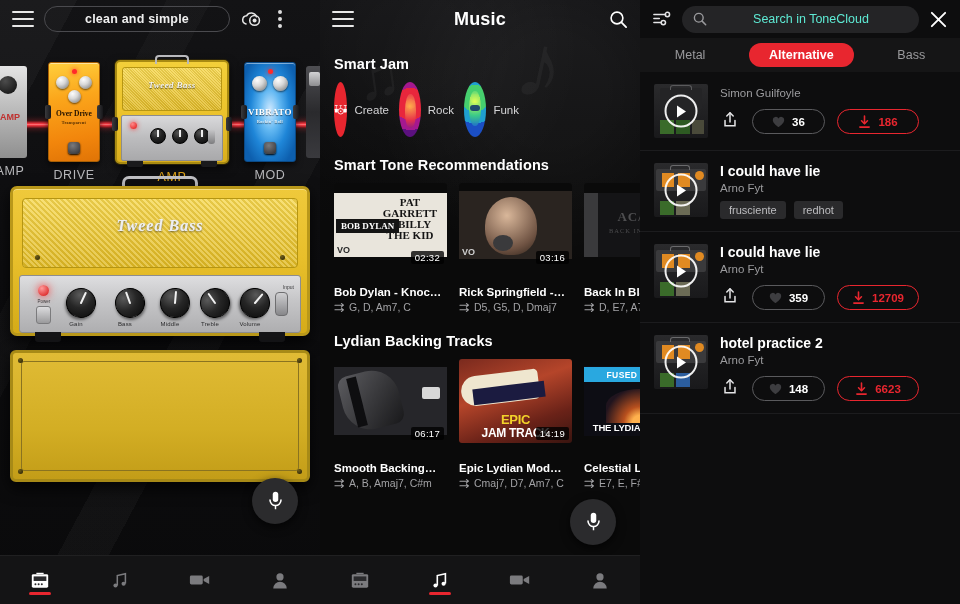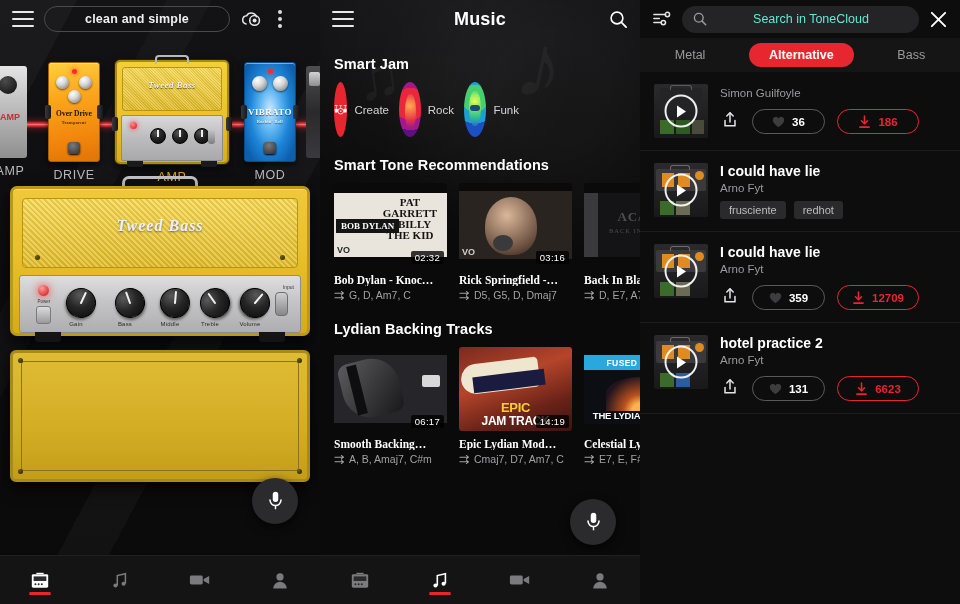--- a/index.html
+++ b/index.html
@@ -173,22 +173,22 @@
   .jam-row { display:flex; gap:10px; padding:10px 0 0 14px; }
   .jam-item { width:55px; display:flex; align-items:center; gap:7px; cursor:pointer; }
   .jam-circle { width:55px; height:55px; border-radius:50%; position:relative; overflow:hidden; }
   .jam-label { font-size:11.5px; color:#d4d4d6; }
 
   .card-row { display:flex; gap:12px; padding:10px 0 0 14px; }
   .card { width:113px; flex:0 0 auto; cursor:pointer; }
   .card-thumb { width:113px; height:84px; border-radius:3px; position:relative; overflow:hidden; background:#111; }
   .card-dur { position:absolute; right:3px; bottom:3px; background:rgba(0,0,0,.78); color:#fff;
     font-size:9.5px; padding:1px 4px; border-radius:2px; letter-spacing:.3px; }
-  .card-title { margin-top:7px; color:#fff; font-size:11.5px; font-weight:700;
-    white-space:nowrap; overflow:hidden; text-overflow:ellipsis;font-family:Liberation Serif, serif; }
+  .card-title { margin-top:19px; color:#fff; font-size:11.5px; font-weight:700;
+    white-space:nowrap; overflow:hidden; text-overflow:ellipsis; }
   .card-chords { margin-top:3px; display:flex; align-items:center; gap:4px; color:#a2a2a5; font-size:10.5px;
     white-space:nowrap; overflow:hidden; }
 
   
   #panel-cloud { width: 320px; background:#0d0d0e; }
   .cloud-top { height:38px; display:flex; align-items:center; gap:10px; padding:0 12px; }
   .search-box { flex:1; height:27px; border-radius:14px; background:#242426; display:flex; align-items:center; gap:7px; padding:0 11px; }
   .search-box span.ph { color:#5eead4; font-size:12.5px; }
   .tabs { height:34px; display:flex; align-items:center; justify-content:space-around; background:#151516; padding:0 6px; }
   .tab { font-size:12.5px; color:#9a9a9d; padding:5px 14px; border-radius:13px; cursor:pointer; font-weight:400; }
@@ -768,21 +768,21 @@
               <svg width="16" height="17" viewBox="0 0 18 19">
                   <path d="M9 2.2v10" stroke="#e4e4e6" stroke-width="1.7" stroke-linecap="round"></path>
                   <path d="M5.4 5.6L9 2l3.6 3.6" fill="none" stroke="#e4e4e6" stroke-width="1.7" stroke-linecap="round" stroke-linejoin="round"></path>
                   <path d="M3.4 10.6v6h11.2v-6" fill="none" stroke="#e4e4e6" stroke-width="1.7" stroke-linecap="round"></path>
                 </svg>
             </div>
             <div class="pill pill-like">
               <svg width="13" height="12" viewBox="0 0 14 13">
                   <path d="M7 12S.8 8.3.8 4.3A3.3 3.3 0 0 1 7 2.6 3.3 3.3 0 0 1 13.2 4.3C13.2 8.3 7 12 7 12z" fill="#3d3d40"></path>
                 </svg>
-              <span>131</span>
+              <span>148</span>
             </div>
             <div class="pill pill-dl">
               <svg width="13" height="14" viewBox="0 0 14 15">
                   <path d="M7 1v8" stroke="#e8262f" stroke-width="1.7" stroke-linecap="round"></path>
                   <path d="M3.8 6.2L7 9.4l3.2-3.2" fill="none" stroke="#e8262f" stroke-width="1.7" stroke-linecap="round" stroke-linejoin="round"></path>
                   <path d="M2 13h10" stroke="#e8262f" stroke-width="1.7" stroke-linecap="round"></path>
                 </svg>
               <span>6623</span>
             </div>
           </div>

